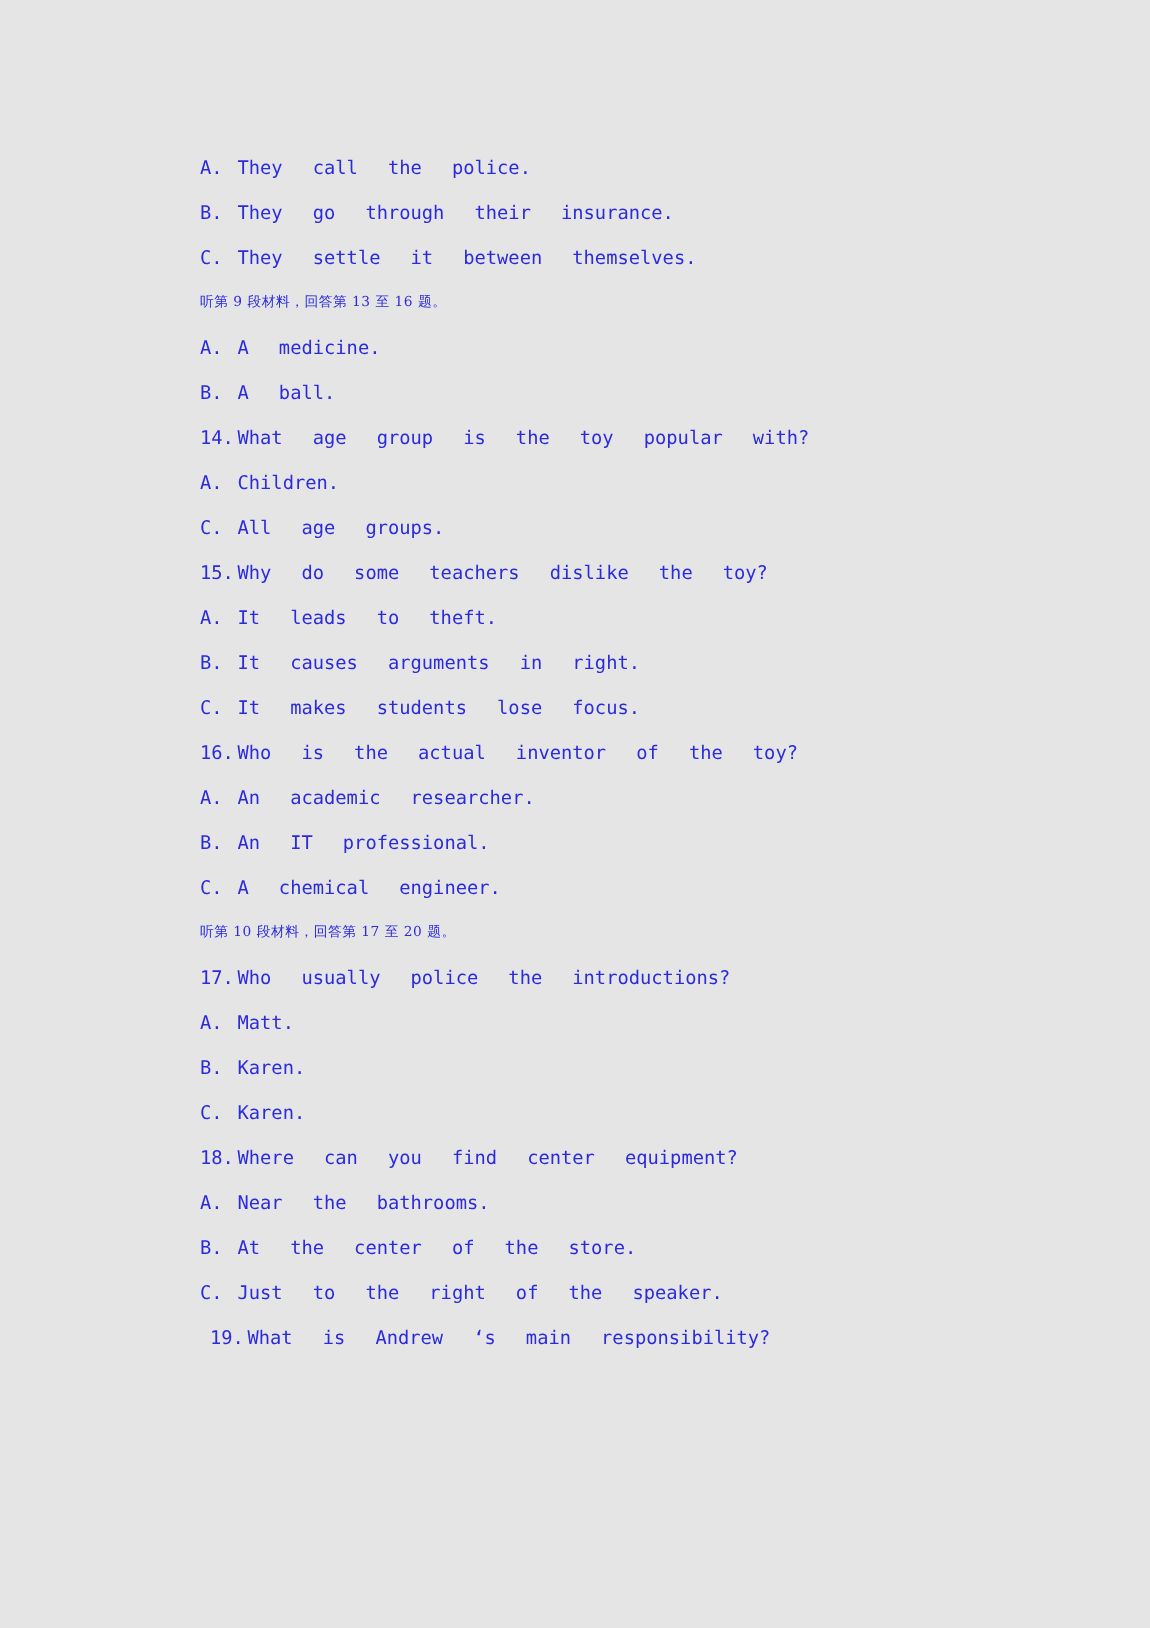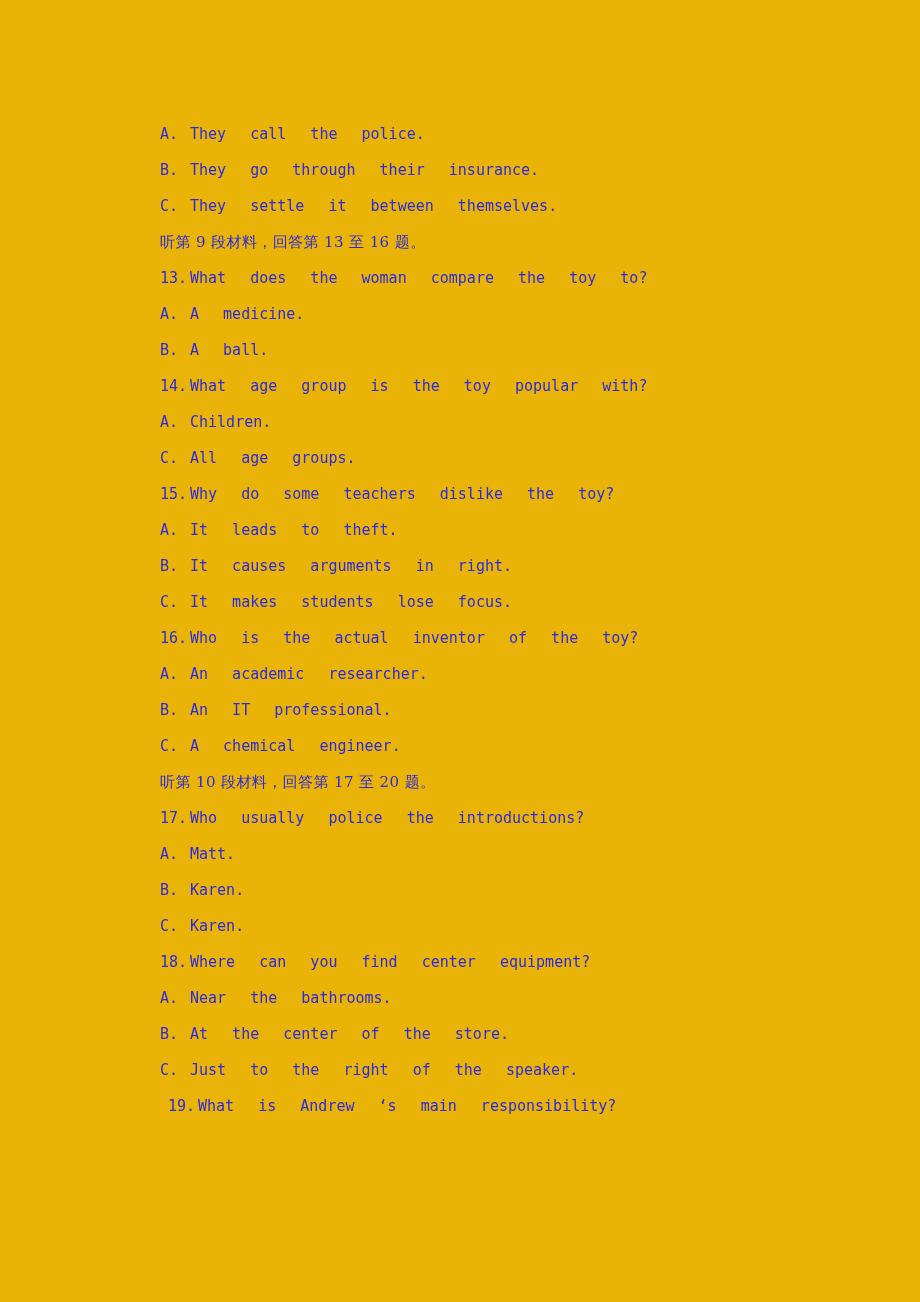--- a/index.html
+++ b/index.html
@@ -10,21 +10,21 @@
   body {
     width: 920px;
     height: 1302px;
     overflow: hidden;
     font-family: "DejaVu Sans Mono", monospace;
   }
   .page {
     position: relative;
     width: 920px;
     height: 1302px;
-    background: #eab308;
+    background: #e5e5e5;
   }
   .content {
     position: absolute;
     left: 160px;
     top: 116px;
     width: 700px;
   }
   .line {
     height: 36px;
     line-height: 36px;
@@ -39,39 +39,38 @@
   }
   .line .label {
     display: inline-block;
     min-width: 30px;
   }
   .line .txt {
     word-spacing: 3px;
   }
   .line.cjk {
     font-family: "DejaVu Serif", "Liberation Serif", serif;
-    font-size: 15px;
+    font-size: 11px;
     color: #2b2bdd;
     letter-spacing: 0.4px;
     word-spacing: 0px;
   }
   .line.cjk .cjk-txt {
     word-spacing: 0px;
   }
 </style>
 </head>
 <body>
 
 <div class="page">
   <div class="content" id="question-list">
       <div class="line"><span class="label">A.</span><span class="txt">They  call  the  police.</span></div>
       <div class="line"><span class="label">B.</span><span class="txt">They  go  through  their  insurance.</span></div>
       <div class="line"><span class="label">C.</span><span class="txt">They  settle  it  between  themselves.</span></div>
       <div class="line cjk"><span class="cjk-txt">听第 9 段材料，回答第 13 至 16 题。</span></div>
-      <div class="line"><span class="label">13.</span><span class="txt">What  does  the  woman  compare  the  toy  to?</span></div>
       <div class="line"><span class="label">A.</span><span class="txt">A  medicine.</span></div>
       <div class="line"><span class="label">B.</span><span class="txt">A  ball.</span></div>
       <div class="line"><span class="label">14.</span><span class="txt">What  age  group  is  the  toy  popular  with?</span></div>
       <div class="line"><span class="label">A.</span><span class="txt">Children.</span></div>
       <div class="line"><span class="label">C.</span><span class="txt">All  age  groups.</span></div>
       <div class="line"><span class="label">15.</span><span class="txt">Why  do  some  teachers  dislike  the  toy?</span></div>
       <div class="line"><span class="label">A.</span><span class="txt">It  leads  to  theft.</span></div>
       <div class="line"><span class="label">B.</span><span class="txt">It  causes  arguments  in  right.</span></div>
       <div class="line"><span class="label">C.</span><span class="txt">It  makes  students  lose  focus.</span></div>
       <div class="line"><span class="label">16.</span><span class="txt">Who  is  the  actual  inventor  of  the  toy?</span></div>

